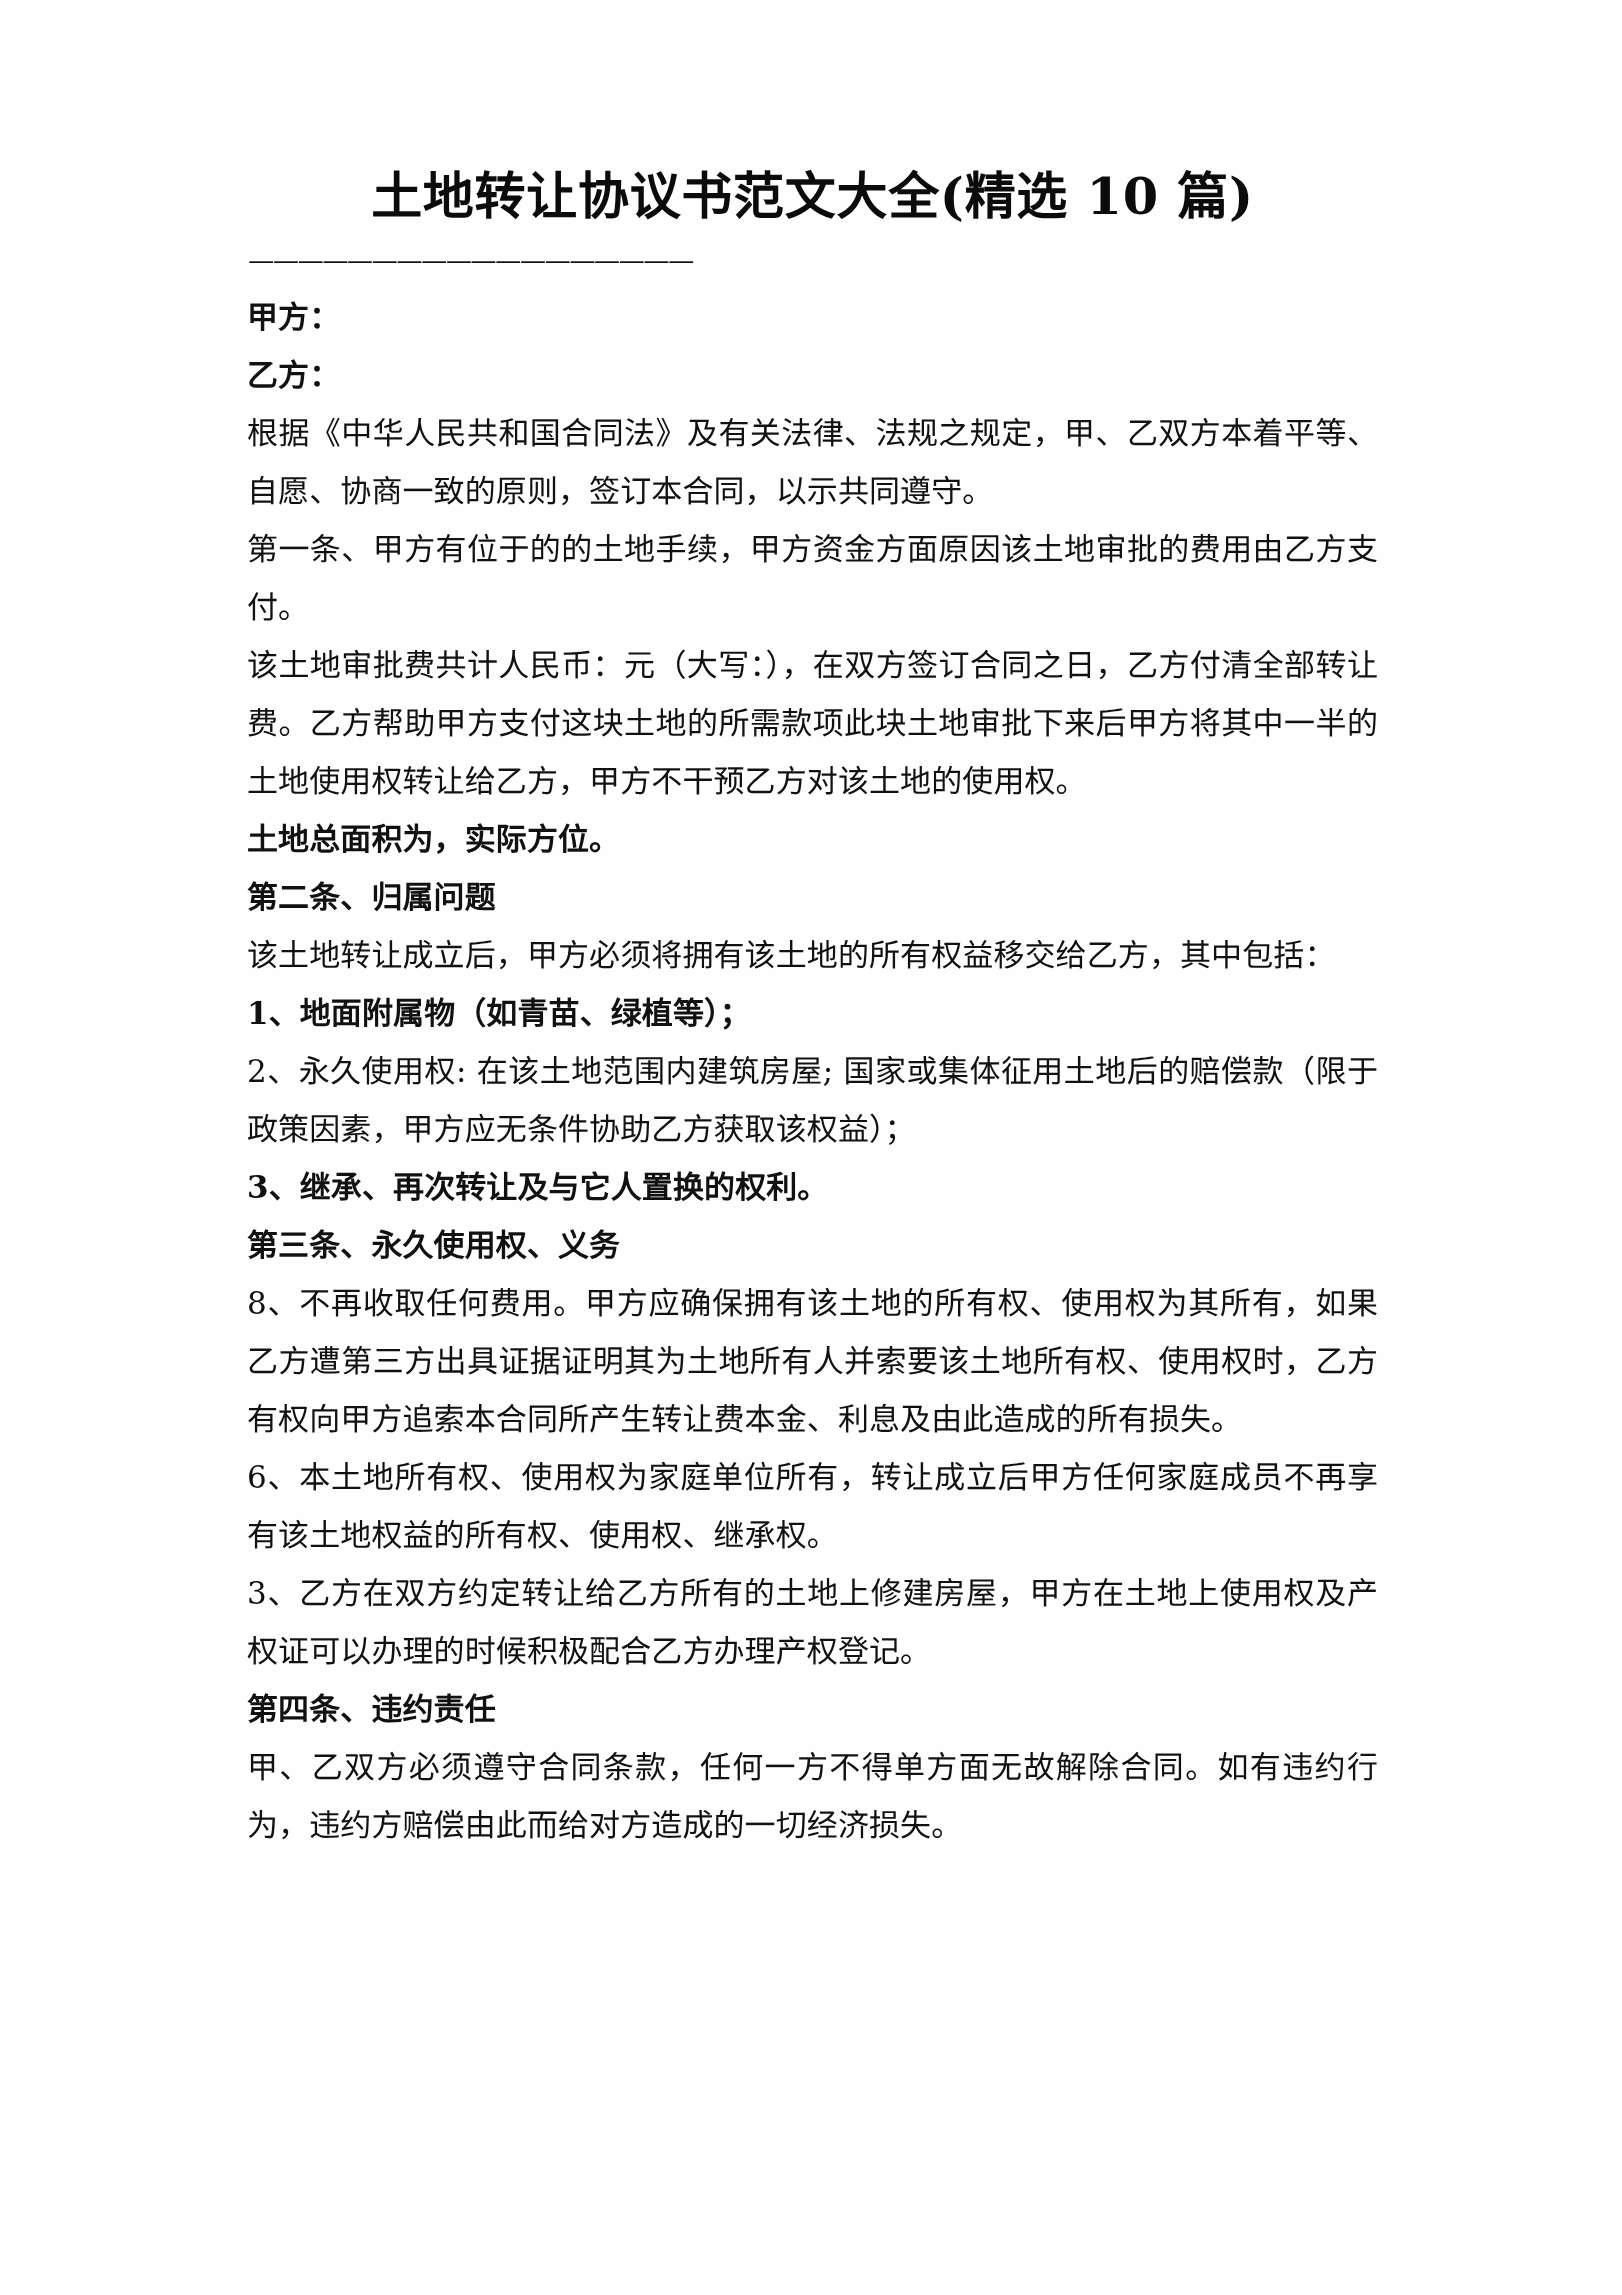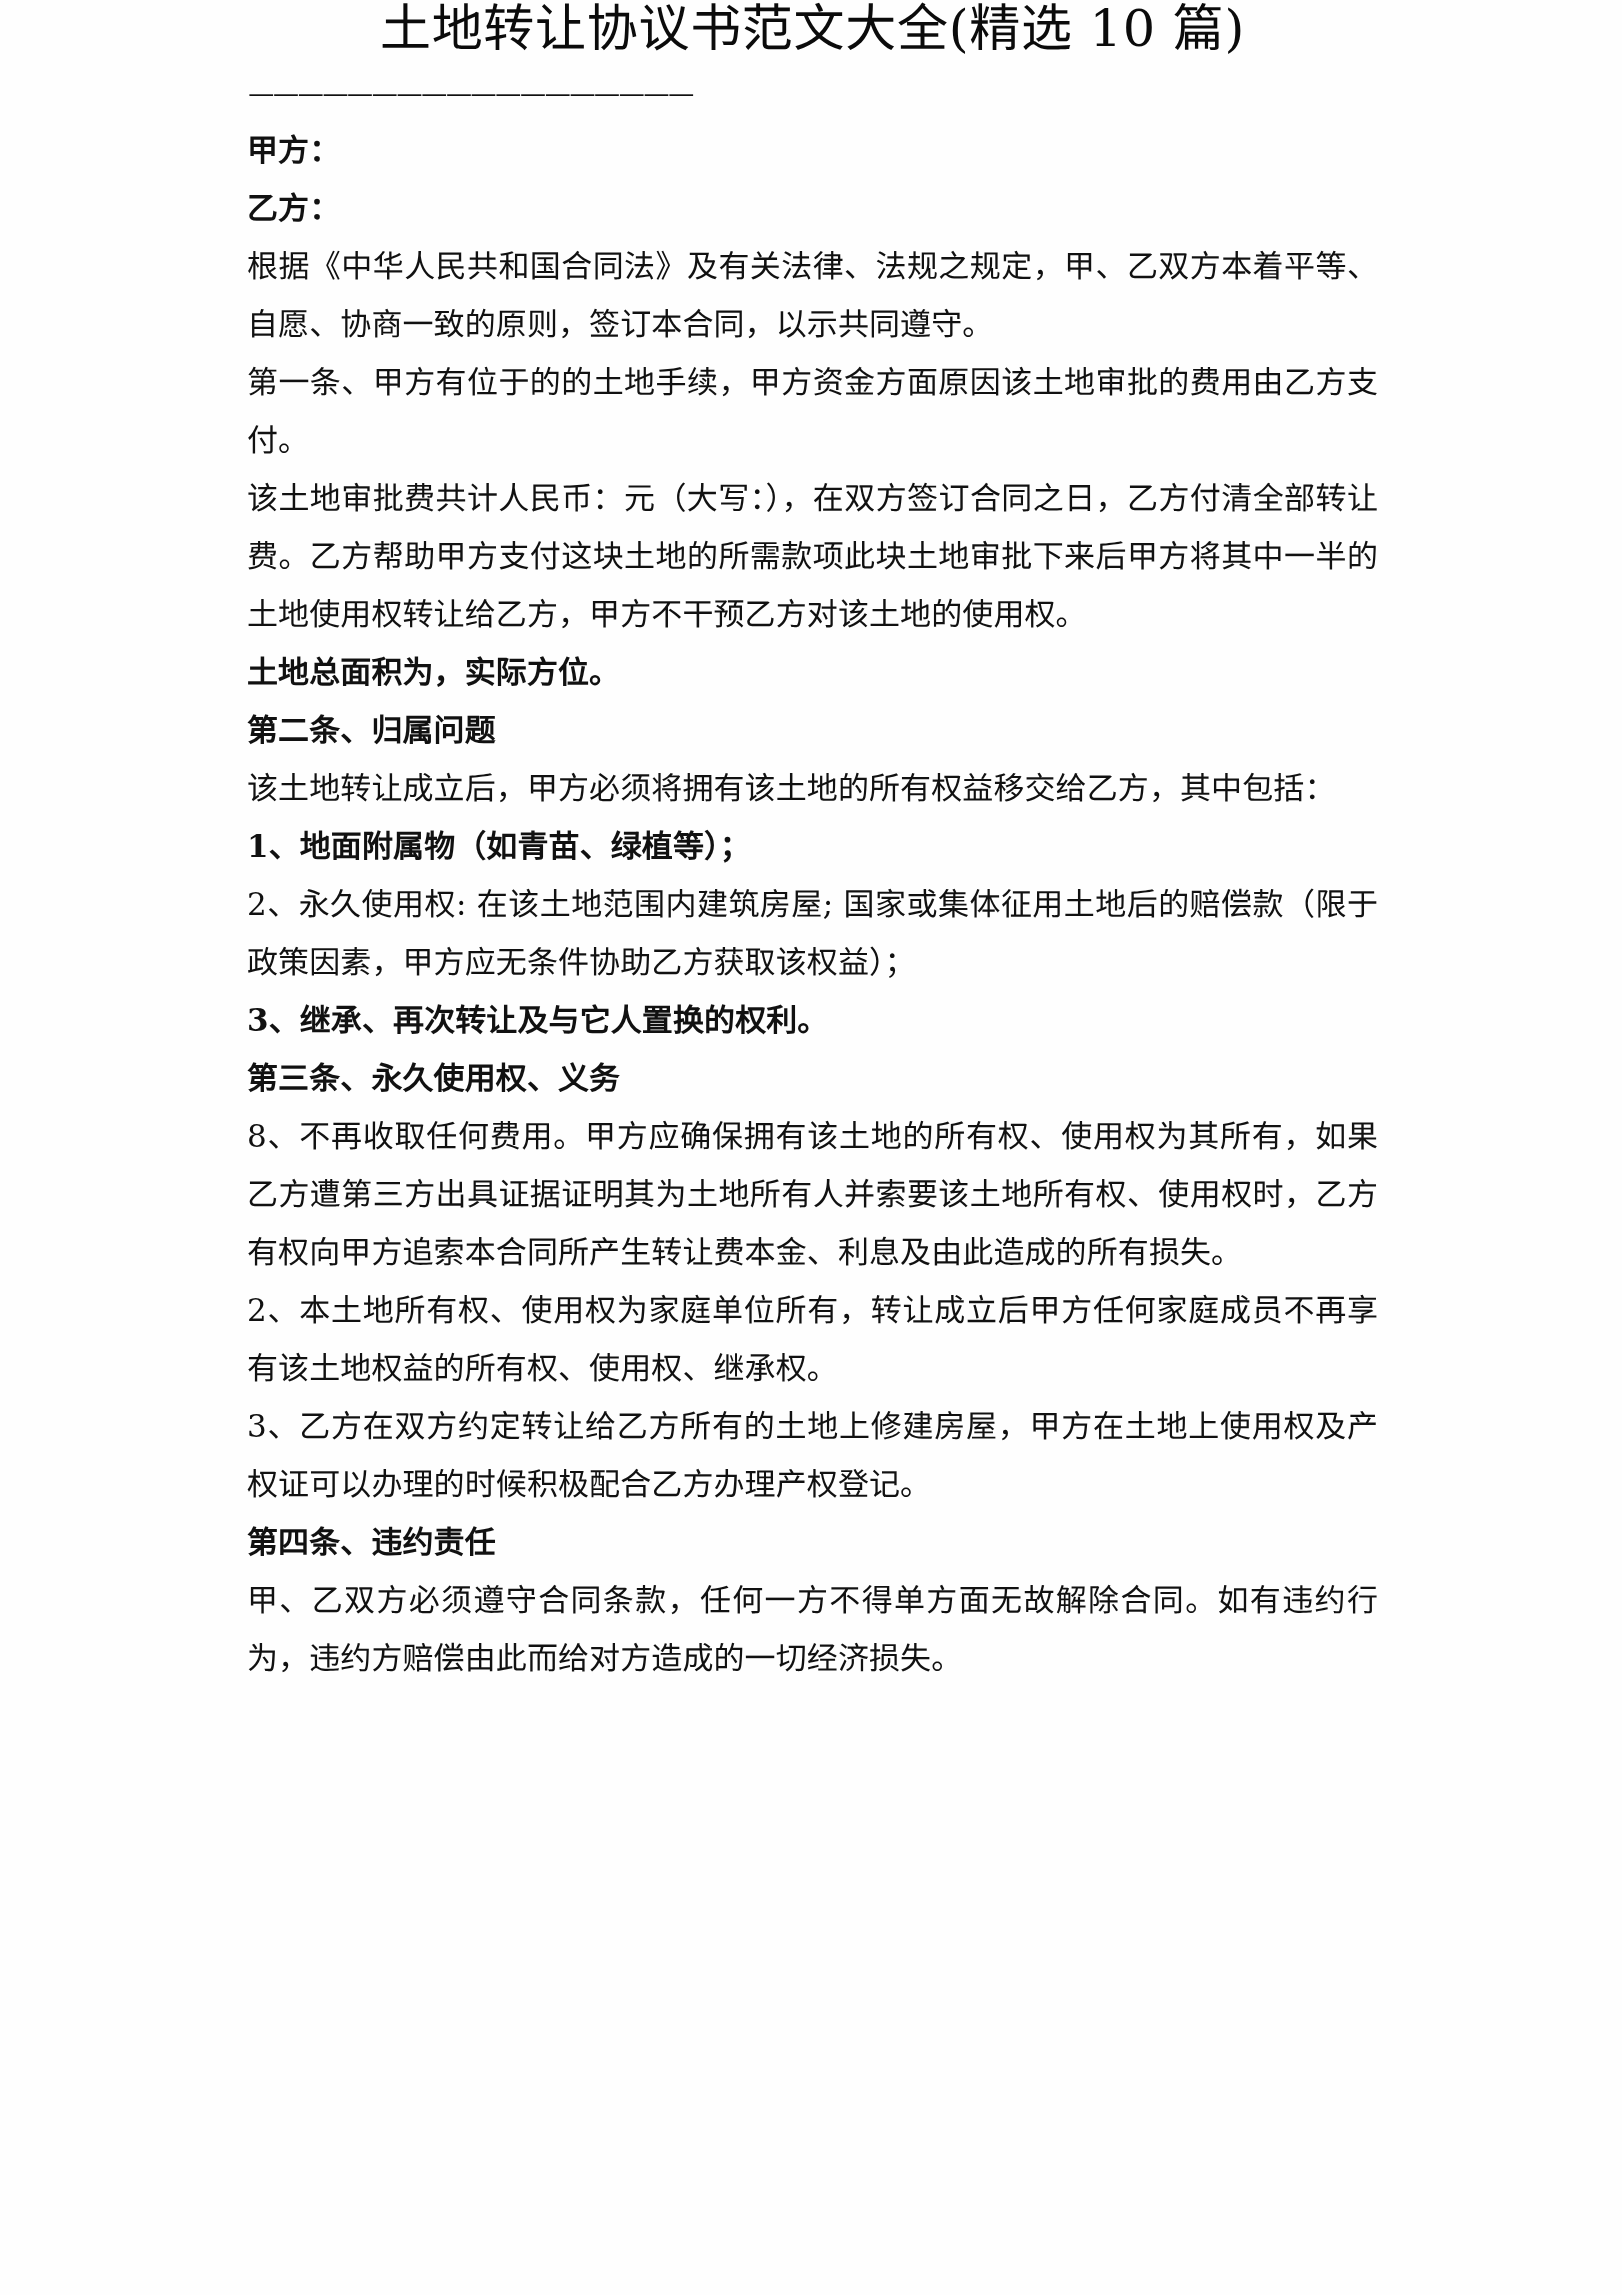--- a/index.html
+++ b/index.html
@@ -22,26 +22,27 @@
   .content {
     position: absolute;
     left: 247px;
     top: 0;
     width: 1131px;
   }
 
   .doc-title {
     font-family: "DejaVu Serif", "Liberation Serif", serif;
     font-size: 51px;
-    font-weight: 400;
+    font-weight: 700;
     line-height: 1.15;
     color: #0b0b0b;
     text-align: center;
     letter-spacing: 0.7px;
     margin: 0;
+    padding-top: 167px;
     white-space: nowrap;
     -webkit-font-smoothing: antialiased;
   }
 
   .divider-rule {
     font-family: "DejaVu Serif", "Liberation Serif", serif;
     font-size: 26px;
     line-height: 1;
     color: #101010;
     letter-spacing: -1.3px;
@@ -108,21 +109,21 @@
       <p class="para short">1、地面附属物（如青苗、绿植等）；</p>
 
       <p class="para">2、永久使用权: 在该土地范围内建筑房屋; 国家或集体征用土地后的赔偿款（限于政策因素，甲方应无条件协助乙方获取该权益）；</p>
 
       <p class="para short">3、继承、再次转让及与它人置换的权利。</p>
 
       <p class="para short">第三条、永久使用权、义务</p>
 
       <p class="para">8、不再收取任何费用。甲方应确保拥有该土地的所有权、使用权为其所有，如果乙方遭第三方出具证据证明其为土地所有人并索要该土地所有权、使用权时，乙方有权向甲方追索本合同所产生转让费本金、利息及由此造成的所有损失。</p>
 
-      <p class="para">2、本土地所有权、使用权为家庭单位所有，转让成立后甲方任何家庭成员不再享有该土地权益的所有权、使用权、继承权。</p>
+      <p class="para">6、本土地所有权、使用权为家庭单位所有，转让成立后甲方任何家庭成员不再享有该土地权益的所有权、使用权、继承权。</p>
 
       <p class="para">3、乙方在双方约定转让给乙方所有的土地上修建房屋，甲方在土地上使用权及产权证可以办理的时候积极配合乙方办理产权登记。</p>
 
       <p class="para short">第四条、违约责任</p>
 
       <p class="para">甲、乙双方必须遵守合同条款，任何一方不得单方面无故解除合同。如有违约行为，违约方赔偿由此而给对方造成的一切经济损失。</p>
 
     </div>
   </div>
 </div>

